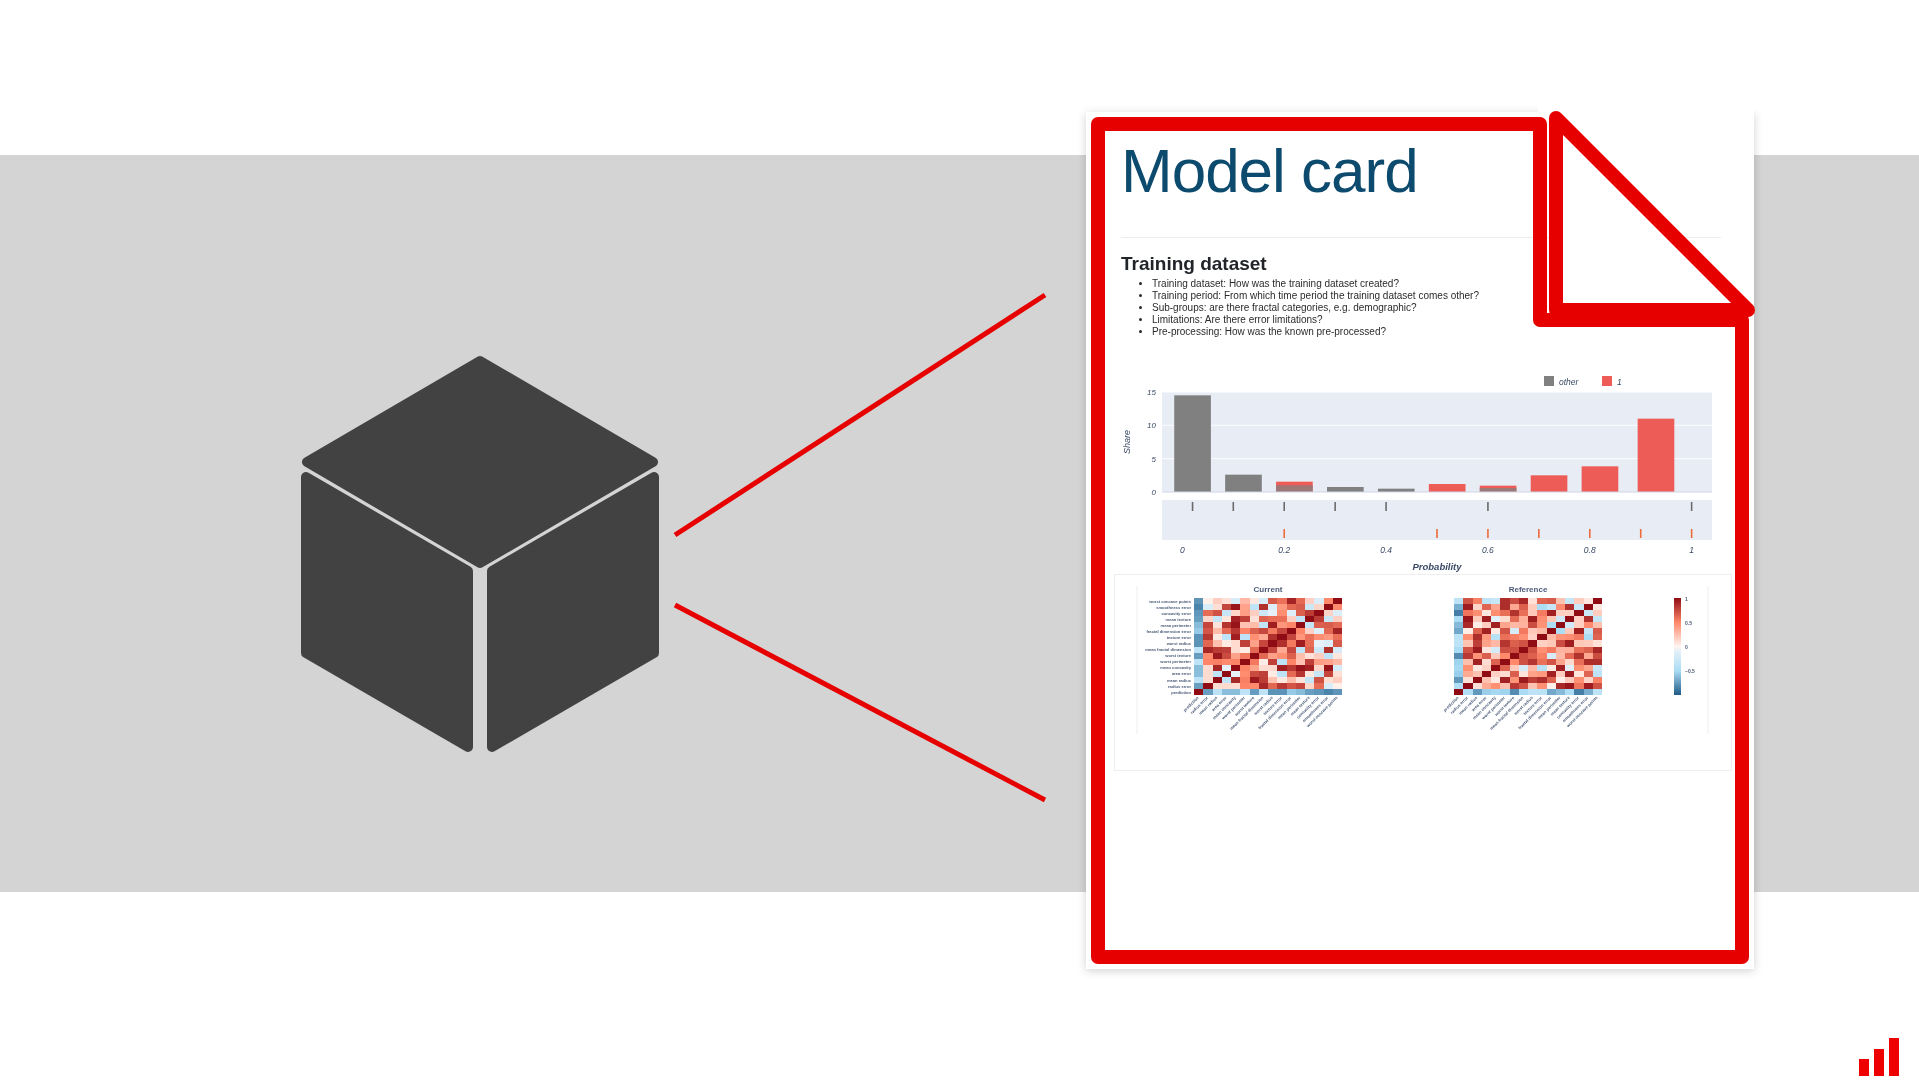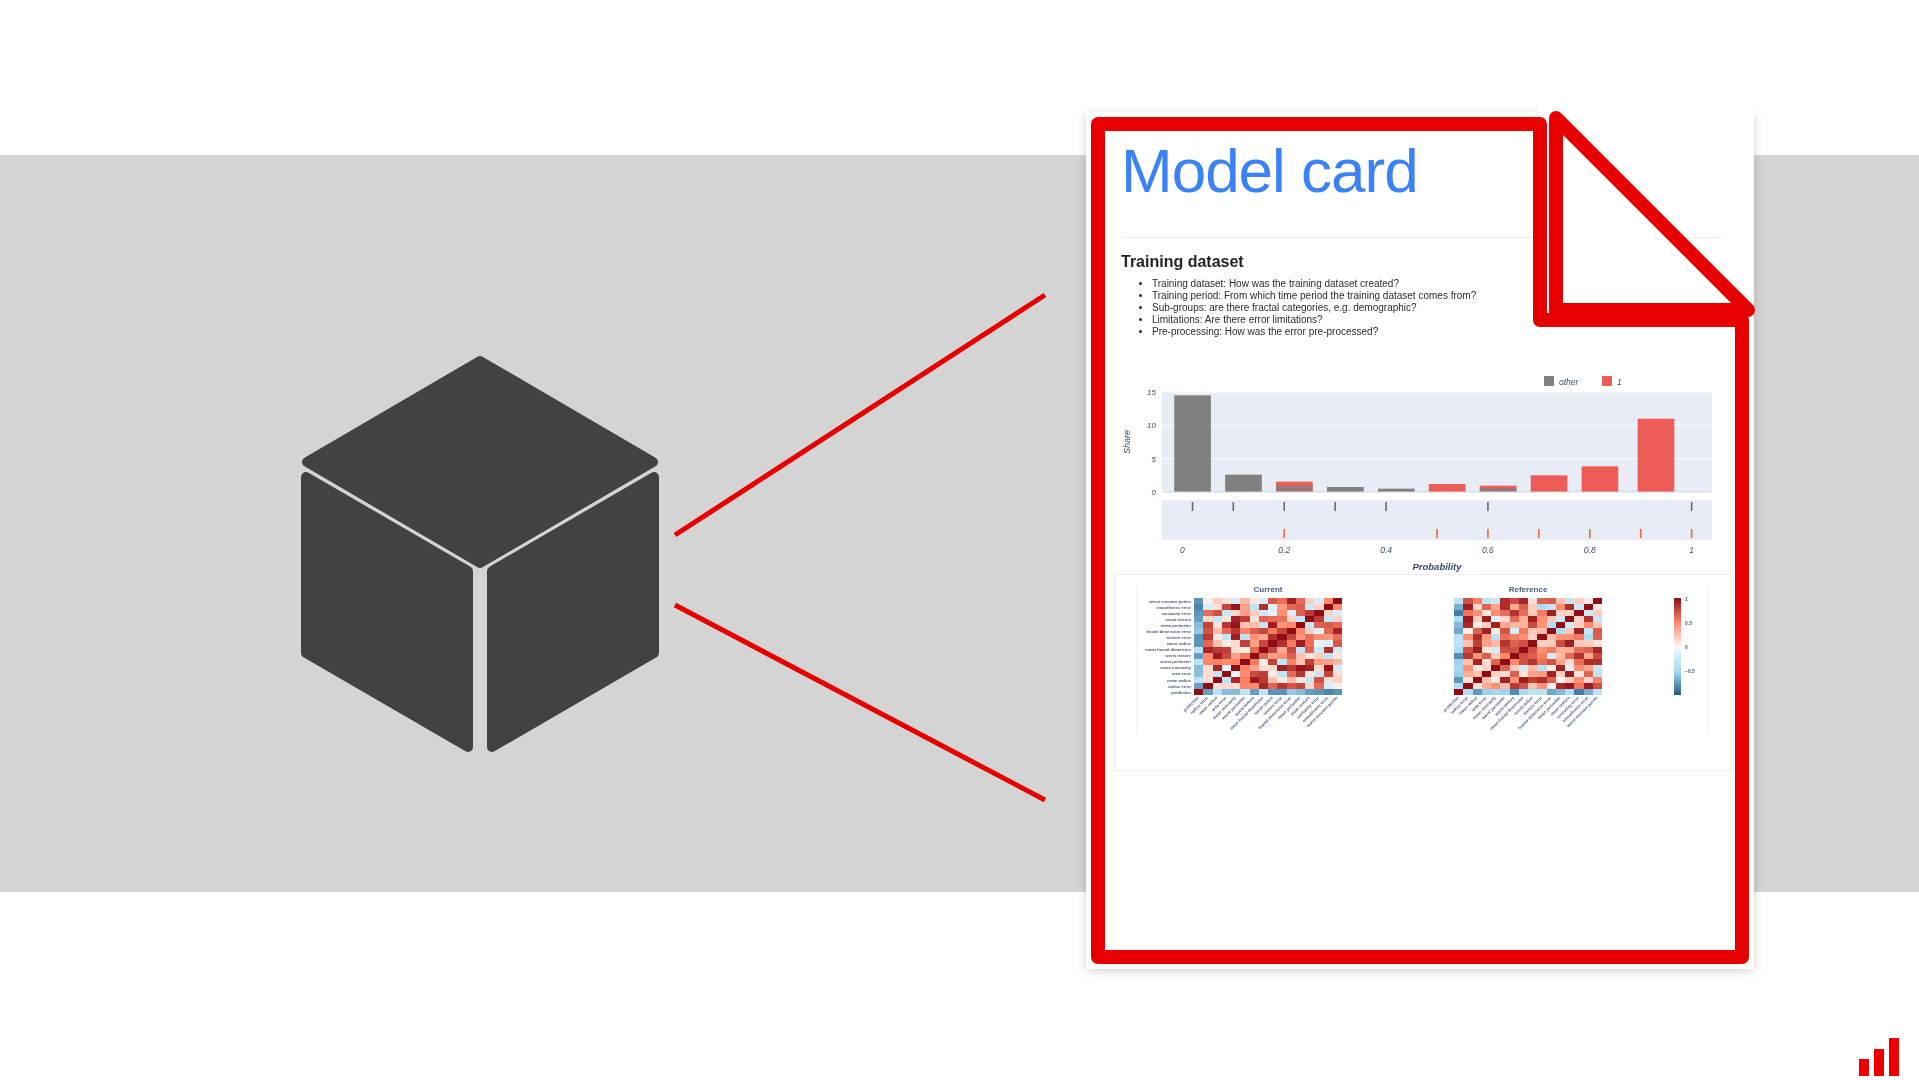--- a/index.html
+++ b/index.html
@@ -90,40 +90,40 @@
     height: 857px;
     z-index: 2;
   }
 
   #doc-title {
     position: absolute;
     left: 35px;
     top: 28px;
     font-size: 62px;
     font-weight: 400;
-    color: #3b82f6;
+    color: #0c4a6e;
     letter-spacing: -1px;
     line-height: 1;
     white-space: nowrap;
   }
 
   #title-divider {
     position: absolute;
     left: 35px;
     top: 125px;
     width: 600px;
     height: 1px;
     background: #ececec;
   }
 
   #section-heading {
     position: absolute;
     left: 35px;
     top: 141px;
-    font-size: 16px;
+    font-size: 19px;
     font-weight: bold;
     color: #212529;
   }
 
   #bullet-list {
     position: absolute;
     left: 48px;
     top: 166px;
     margin: 0;
     padding-left: 18px;
@@ -203,24 +203,24 @@
 
   <div class="doc-content">
 
     <div id="doc-title">Model card</div>
     <div id="title-divider"></div>
 
     <div id="section-heading">Training dataset</div>
 
     <ul id="bullet-list">
       <li>Training dataset: How was the training dataset created?</li>
-      <li>Training period: From which time period the training dataset comes from?</li>
+      <li>Training period: From which time period the training dataset comes other?</li>
       <li>Sub-groups: are there fractal categories, e.g. demographic?</li>
       <li>Limitations: Are there error limitations?</li>
-      <li>Pre-processing: How was the error pre-processed?</li>
+      <li>Pre-processing: How was the known pre-processed?</li>
     </ul>
 
     <div id="barchart-wrap">
       <svg id="barchart-svg" viewBox="0 0 610 200" xmlns="http://www.w3.org/2000/svg">
           <g>
             <rect x="430" y="2" width="10" height="10" fill="#808080"></rect>
             <text x="445" y="11" font-size="8.5" fill="#3a4a66" font-family="&quot;Liberation Sans&quot;, sans-serif">other</text>
             <rect x="488" y="2" width="10" height="10" fill="#ed5c57"></rect>
             <text x="503" y="11" font-size="8.5" fill="#3a4a66" font-family="&quot;Liberation Sans&quot;, sans-serif">1</text>
           </g>

